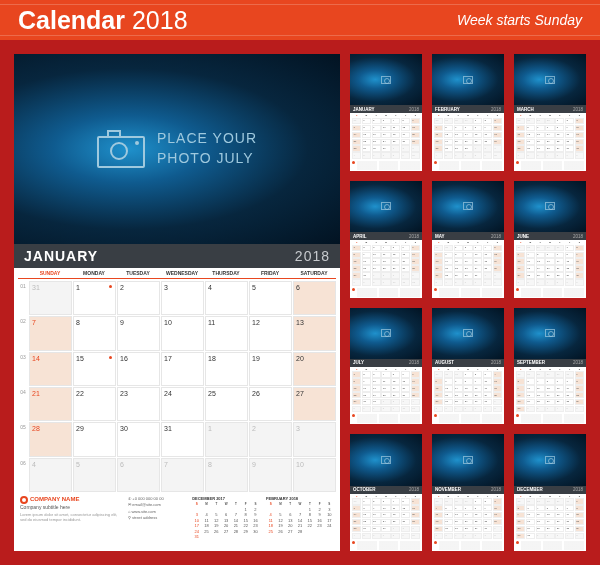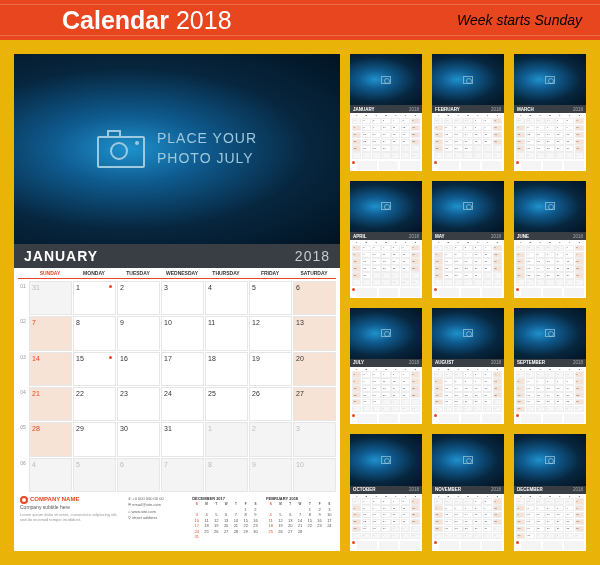--- a/index.html
+++ b/index.html
@@ -13,25 +13,25 @@
     padding: 0 18px;
     position: relative;
   }
   .header-bar::before {
     content: "";
     position: absolute;
     left: -10px; right: -10px; top: 4px; bottom: 4px;
     border: 1px solid rgba(255,255,255,0.2);
     pointer-events: none;
   }
-  .title { color: #fff; font-size: 25px; font-weight: 700; margin-left: 44px; }
+  .title { color: #fff; font-size: 25px; font-weight: 700; }
   .title .year { font-weight: 400; }
-  .subtitle { color: #000000; font-size: 14px; font-style: italic; }
+  .subtitle { color: #ffffff; font-size: 14px; font-style: italic; }
   .dark-panel {
-    background: #eab308;
+    background: #b91c1c;
     height: 525px;
     display: flex;
     padding: 14px;
     gap: 10px;
   }
   .main-cal {
     width: 326px;
     background: #fff;
     display: flex;
     flex-direction: column;

